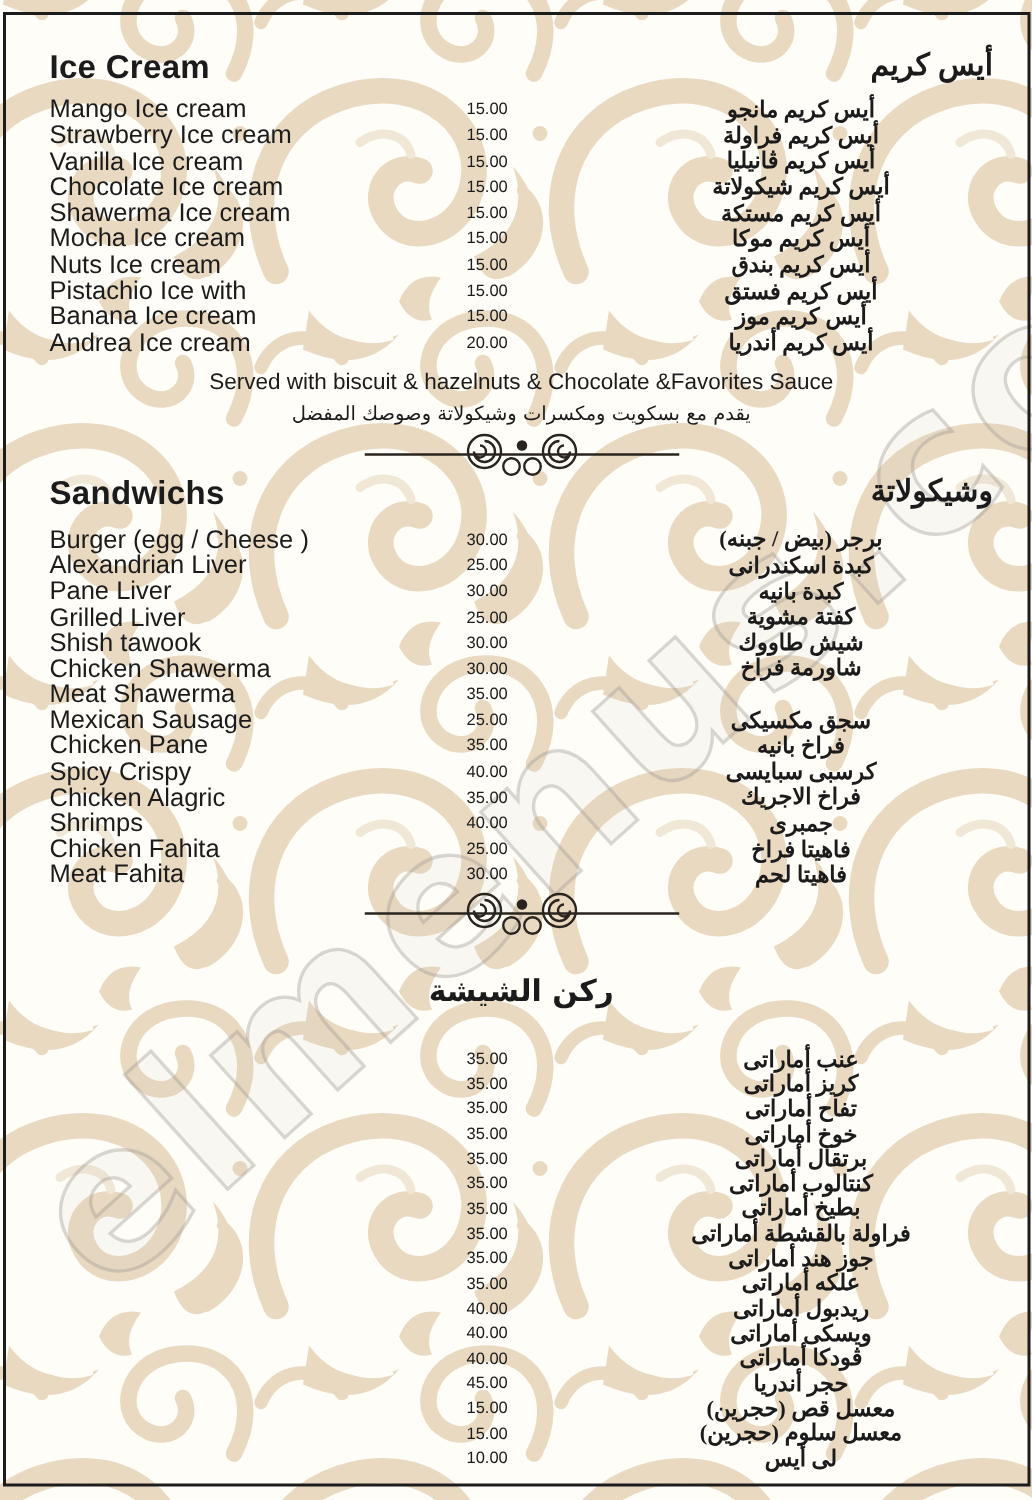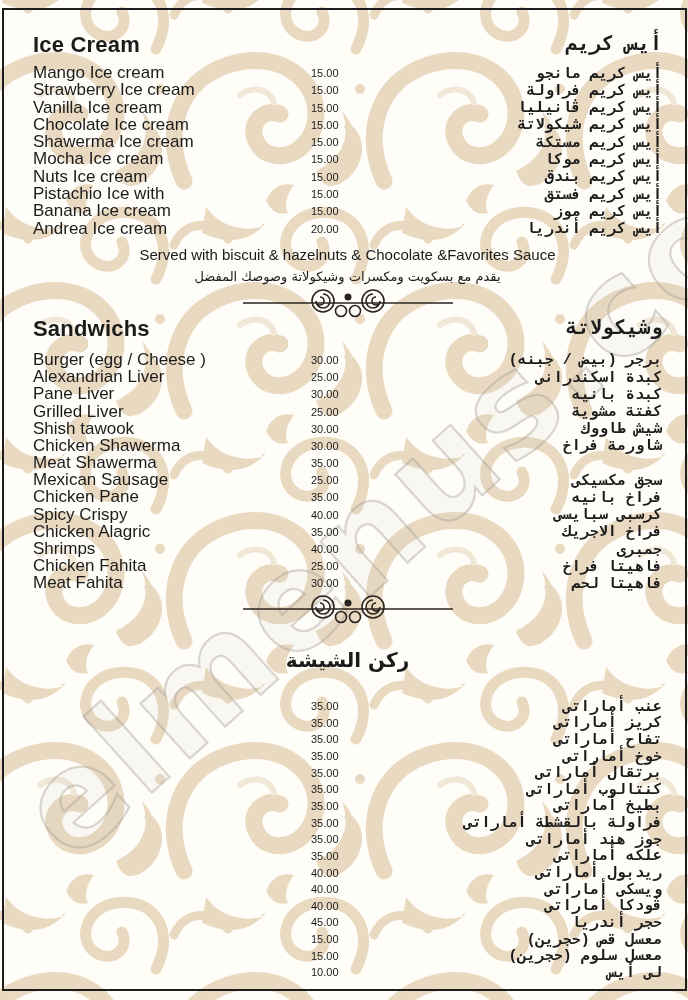--- a/index.html
+++ b/index.html
@@ -18,28 +18,28 @@
     color:rgba(200,194,186,0.10);
     -webkit-text-stroke:2.2px rgba(158,152,144,0.38);
     pointer-events:none;
   }
   
   .frame{position:absolute;left:2px;right:1px;top:8px;bottom:9px;border:2px solid #1c1c1c;z-index:3;pointer-events:none;}
   .content{position:absolute;left:0;top:0;right:0;bottom:0;z-index:2;padding:8px 26px 0 33px;box-sizing:border-box;}
 
   .sec-head{display:flex;justify-content:space-between;align-items:flex-start;}
   .sec-head .en{font-size:22px;font-weight:bold;margin:0;line-height:25px;letter-spacing:.2px;}
-  .sec-head .ar{font-size:20px;font-weight:bold;margin:0;line-height:25px;font-family:Liberation Mono, monospace;direction:rtl;}
+  .sec-head .ar{font-size:20px;font-weight:bold;margin:0;line-height:25px;font-family:Liberation Sans, sans-serif;direction:rtl;}
 
   .row{display:grid;grid-template-columns:278px 95px 1fr;align-items:center;}
   .rows-std .row{height:17.3px;}
   .rows-tight .row{height:16.65px;}
   .row .en{font-size:17px;white-space:nowrap;}
   .row .price{font-size:11px;}
-  .row .ar{font-size:15px;font-weight:bold;font-family:Liberation Mono, monospace;direction:rtl;text-align:right;white-space:nowrap;}
+  .row .ar{font-size:15px;font-weight:bold;font-family:Liberation Serif, serif;direction:rtl;text-align:center;white-space:nowrap;}
 
   #sec-ice .sec-head{margin-top:24px;}
   #sec-ice .rows{margin-top:6px;}
   .note-en{font-size:15px;text-align:center;margin:10px 0 0 0;}
   .note-ar{font-size:13px;text-align:center;margin:6px 0 0 0;font-family:"DejaVu Sans",sans-serif;direction:rtl;}
   .ornament{text-align:center;margin-top:4px;height:30px;line-height:0;}
   #orn2{margin-top:3px;}
   #sec-sand .sec-head{margin-top:-2px;}
   #sec-sand .rows{margin-top:9px;}
   #sec-sand .rows .row{height:17.2px;}

